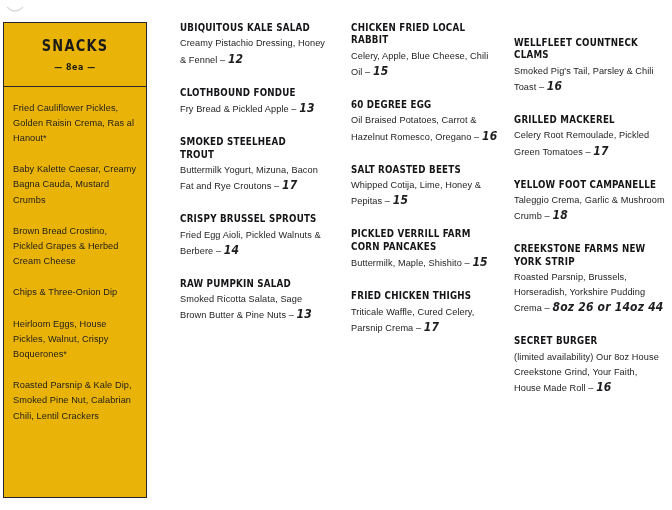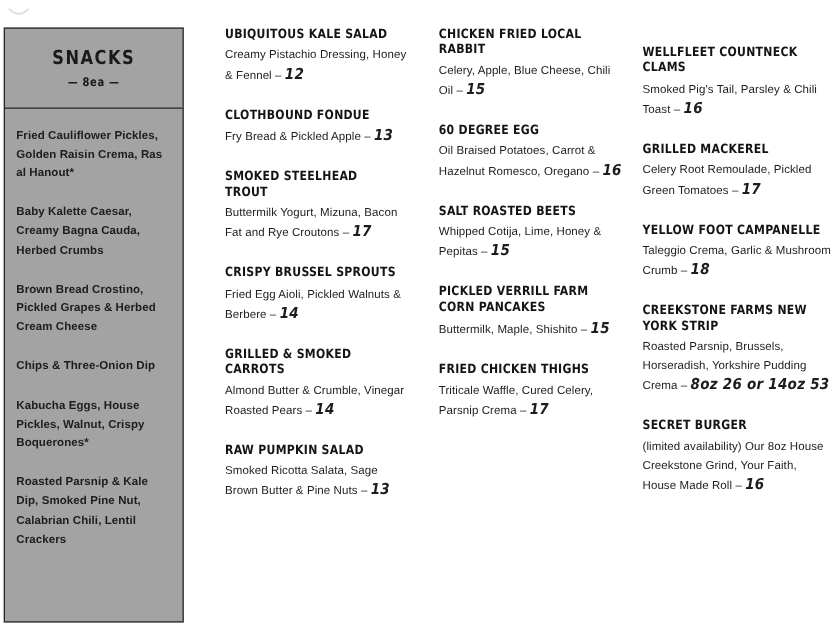--- a/index.html
+++ b/index.html
@@ -20,21 +20,21 @@
   #chevron svg { display:block; }
 
   
   .col { position:absolute; top:22px; }
 
   
   #snacks-box {
     position:absolute; left:3px; top:22px;
     width:144px; height:476px;
     border:1.6px solid #26262a;
-    background:#a3a3a3;
+    background:#eab308;
   }
   #snacks-head {
     border-bottom:1.6px solid #26262a;
     padding:16px 6px 14px;
     text-align:center;
   }
   #snacks-title {
     font-family:"Liberation Sans Narrow","DejaVu Sans Condensed","Liberation Sans", sans-serif;
     font-weight:700;
     font-size:15.5px;
@@ -50,21 +50,20 @@
     letter-spacing:.6px;
     transform:scaleX(.93);
   }
   #snacks-list { padding:14px 9px 0 9px; }
   .snack-item {
     font-size:9.2px;
     line-height:15.2px;
     letter-spacing:.08px;
     margin-bottom:16px;
     color:#1d1d20;
-    font-weight:bold;
   }
 
   
   #col2 { left:180px; width:148px; }
   #col3 { left:351px; width:150px; }
   #col4 { left:514px; width:152px;margin-top:15px; }
 
   .dish { margin-bottom:19px; }
   .dish-name {
     font-family:"Liberation Sans Narrow","DejaVu Sans Condensed","Liberation Sans", sans-serif;
@@ -102,48 +101,44 @@
     </svg>
   </div>
 
   <div id="snacks-box">
     <div id="snacks-head">
       <div id="snacks-title">SNACKS</div>
       <div id="snacks-price">— 8ea —</div>
     </div>
     <div id="snacks-list">
         <div class="snack-item">Fried Cauliflower Pickles, Golden Raisin Crema, Ras al Hanout*</div>
-        <div class="snack-item">Baby Kalette Caesar, Creamy Bagna Cauda, Herbed Crumbs</div>
+        <div class="snack-item">Baby Kalette Caesar, Creamy Bagna Cauda, Mustard Crumbs</div>
         <div class="snack-item">Brown Bread Crostino, Pickled Grapes &amp; Herbed Cream Cheese</div>
         <div class="snack-item">Chips &amp; Three-Onion Dip</div>
-        <div class="snack-item">Kabucha Eggs, House Pickles, Walnut, Crispy Boquerones*</div>
+        <div class="snack-item">Heirloom Eggs, House Pickles, Walnut, Crispy Boquerones*</div>
         <div class="snack-item">Roasted Parsnip &amp; Kale Dip, Smoked Pine Nut, Calabrian Chili, Lentil Crackers</div>
       </div>
   </div>
 
   <div class="col" id="col2">
       <div class="dish">
         <div class="dish-name">UBIQUITOUS KALE SALAD</div>
         <div class="dish-desc">Creamy Pistachio Dressing, Honey &amp; Fennel – <b>12</b></div>
       </div>
       <div class="dish">
         <div class="dish-name">CLOTHBOUND FONDUE</div>
         <div class="dish-desc">Fry Bread &amp; Pickled Apple – <b>13</b></div>
       </div>
       <div class="dish">
         <div class="dish-name">SMOKED STEELHEAD TROUT</div>
         <div class="dish-desc">Buttermilk Yogurt, Mizuna, Bacon Fat and Rye Croutons – <b>17</b></div>
       </div>
       <div class="dish">
         <div class="dish-name">CRISPY BRUSSEL SPROUTS</div>
         <div class="dish-desc">Fried Egg Aioli, Pickled Walnuts &amp; Berbere – <b>14</b></div>
-      </div>
-      <div class="dish">
-        <div class="dish-name">GRILLED &amp; SMOKED CARROTS</div>
-        <div class="dish-desc">Almond Butter &amp; Crumble, Vinegar Roasted Pears – <b>14</b></div>
       </div>
       <div class="dish">
         <div class="dish-name">RAW PUMPKIN SALAD</div>
         <div class="dish-desc">Smoked Ricotta Salata, Sage Brown Butter &amp; Pine Nuts – <b>13</b></div>
       </div>
     </div>
   <div class="col" id="col3">
       <div class="dish">
         <div class="dish-name">CHICKEN FRIED LOCAL RABBIT</div>
         <div class="dish-desc">Celery, Apple, Blue Cheese, Chili Oil – <b>15</b></div>
@@ -173,21 +168,21 @@
       <div class="dish">
         <div class="dish-name">GRILLED MACKEREL</div>
         <div class="dish-desc">Celery Root Remoulade, Pickled Green Tomatoes – <b>17</b></div>
       </div>
       <div class="dish">
         <div class="dish-name">YELLOW FOOT CAMPANELLE</div>
         <div class="dish-desc">Taleggio Crema, Garlic &amp; Mushroom Crumb – <b>18</b></div>
       </div>
       <div class="dish">
         <div class="dish-name">CREEKSTONE FARMS NEW YORK STRIP</div>
-        <div class="dish-desc">Roasted Parsnip, Brussels, Horseradish, Yorkshire Pudding Crema – <b>8oz 26 or 14oz 53</b></div>
+        <div class="dish-desc">Roasted Parsnip, Brussels, Horseradish, Yorkshire Pudding Crema – <b>8oz 26 or 14oz 44</b></div>
       </div>
       <div class="dish">
         <div class="dish-name">SECRET BURGER</div>
         <div class="dish-desc">(limited availability) Our 8oz House Creekstone Grind, Your Faith, House Made Roll – <b>16</b></div>
       </div>
     </div>
 
 </div>
 
 </body></html>

